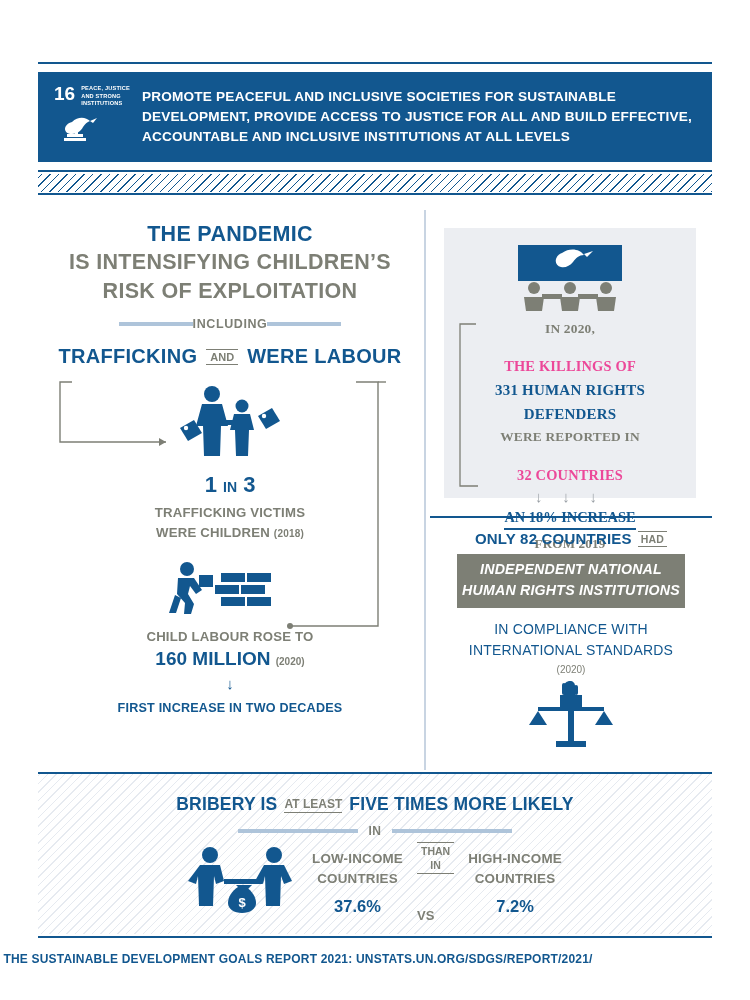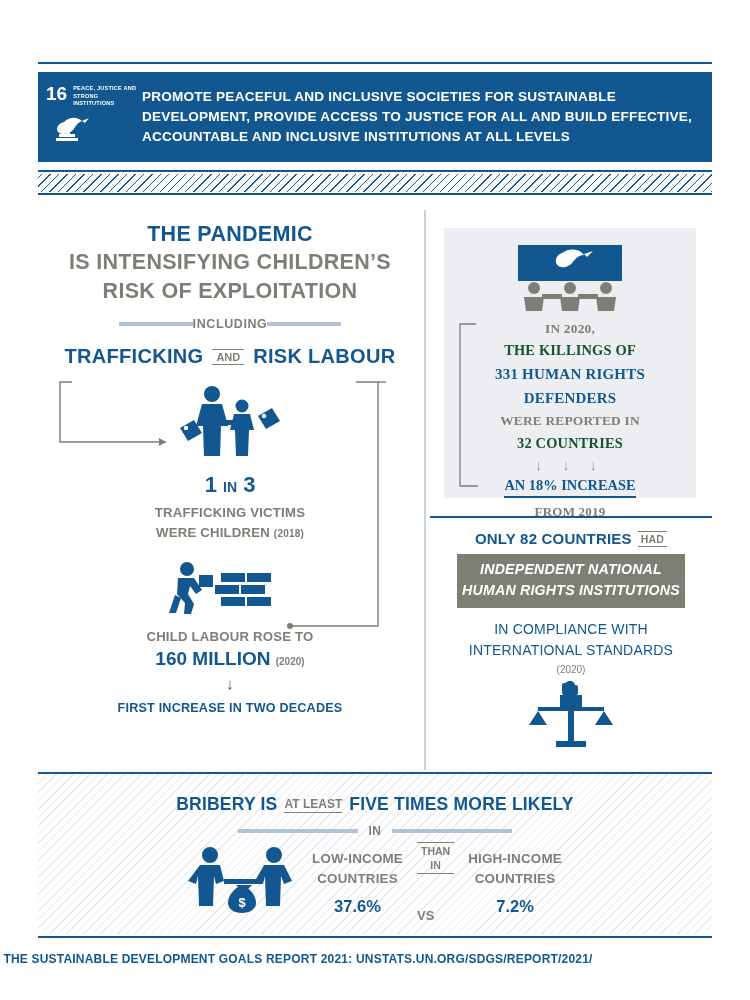--- a/index.html
+++ b/index.html
@@ -37,21 +37,21 @@
     height: 90px;
     background: #12578f;
     display: flex;
     align-items: stretch;
   }
   .goal-box {
     width: 100px;
     display: flex;
     flex-direction: column;
     justify-content: center;
-    padding-left: 8px;
+    padding-left: 16px;
     box-sizing: border-box;
   }
   .goal-top {
     display: flex;
     align-items: flex-start;
     gap: 6px;
   }
   .goal-num {
     color: #fff;
     font-size: 19px;
@@ -269,22 +269,23 @@
     font-family: Liberation Serif, serif;
   }
   .rt-line {
     font-size: 13.4px;
     font-weight: bold;
     color: #7d7f75;
     letter-spacing: .2px;
     line-height: 1.6;
   }
   .rt-line.blue {
-    color: #14532d;
+    color: #ec4899;
     font-size: 14.4px;
+    margin-top: 16px;
   }
   .rt-line.big {
     color: #12578f;
     font-size: 15px;
   }
   .rt-arrows {
     color: #9aa0a6;
     font-size: 15px;
     letter-spacing: 8px;
     line-height: 1.4;
@@ -522,21 +523,21 @@
 
     <div class="including-row">
       <span class="bar"></span>
       <span class="txt">INCLUDING</span>
       <span class="bar"></span>
     </div>
 
     <div class="traff-row">
       <span class="big">TRAFFICKING</span>
       <span class="and">AND</span>
-      <span class="big">RISK LABOUR</span>
+      <span class="big">WERE LABOUR</span>
     </div>
 
     <div style="margin-top:14px;">
       <svg width="160" height="78" viewBox="0 0 160 78">
 
         <circle cx="62" cy="12" r="8" fill="#12578f"></circle>
         <path d="M52 22 h20 l6 22 h-7 l-1 30 h-16 l-1 -30 h-7 z" fill="#12578f"></path>
 
         <circle cx="92" cy="24" r="6.5" fill="#12578f"></circle>
         <path d="M84 32 h16 l4 16 h-5 l-1 26 h-12 l-1 -26 h-5 z" fill="#12578f"></path>

